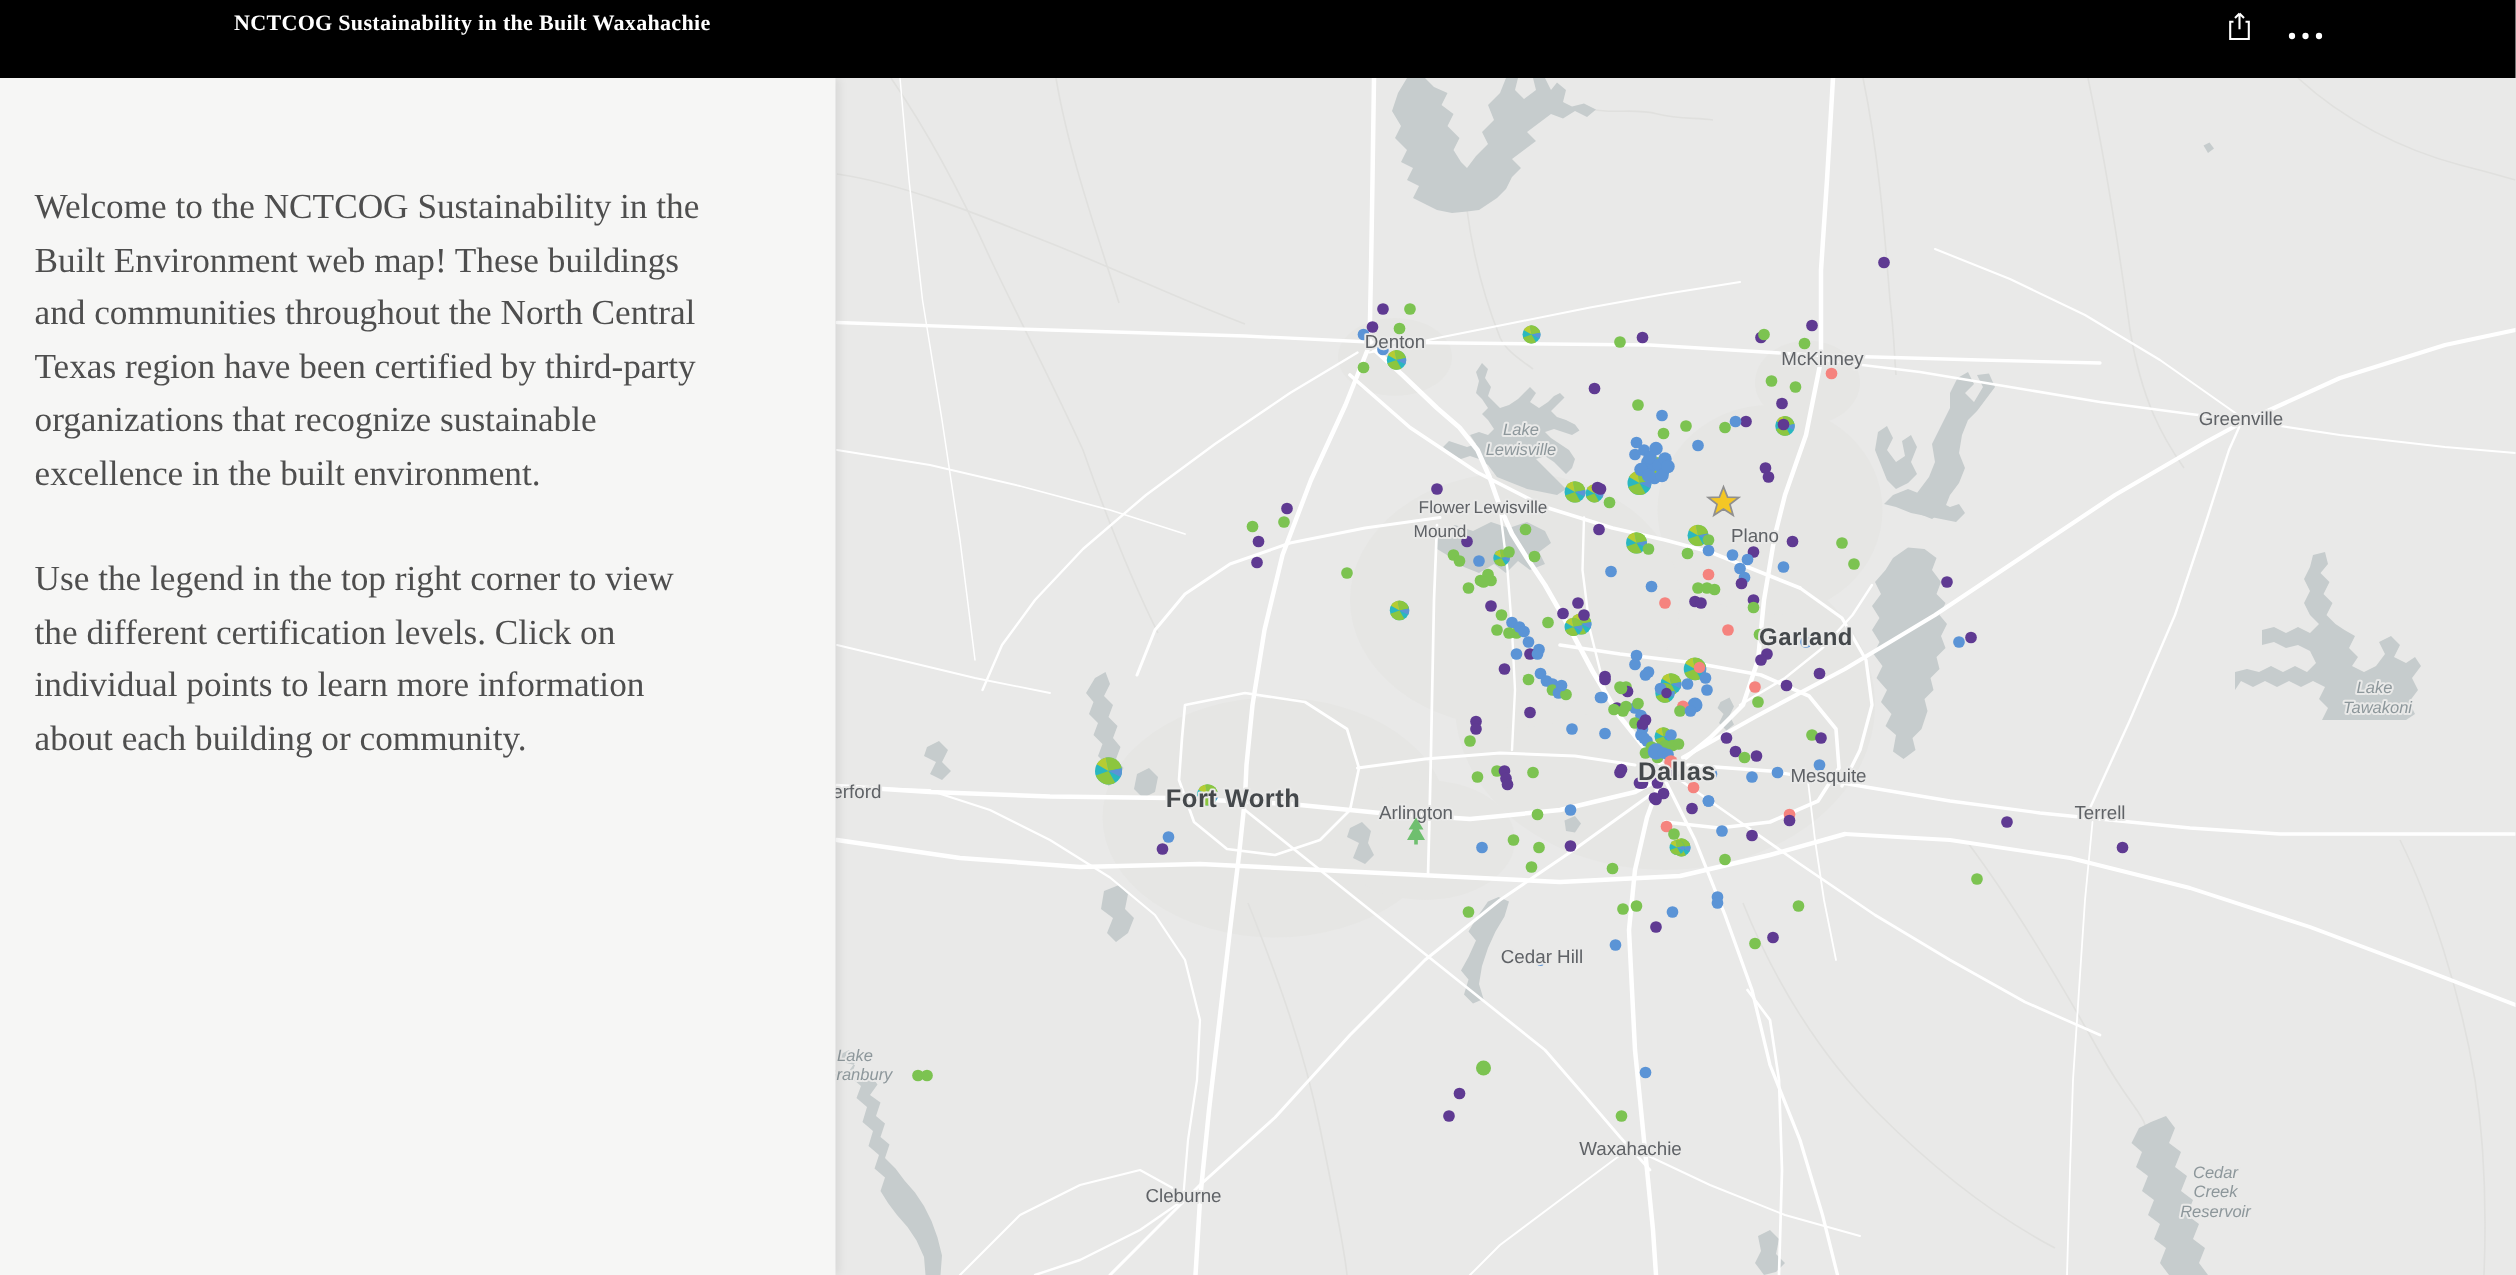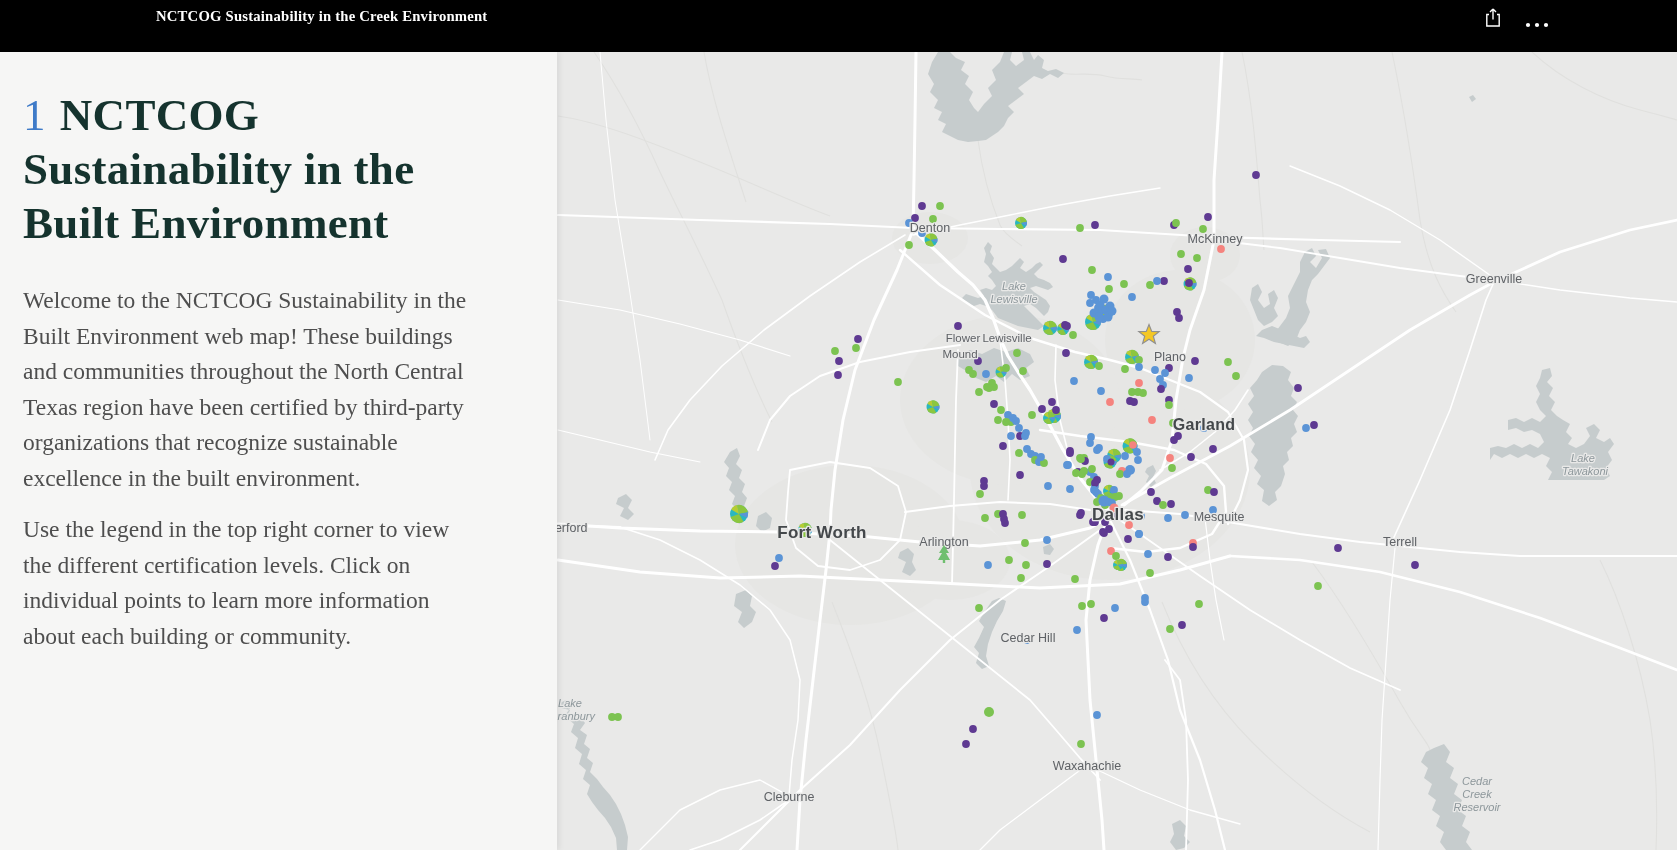--- a/index.html
+++ b/index.html
@@ -4,40 +4,39 @@
 *{margin:0;padding:0;box-sizing:border-box}
 html,body{width:1677px;height:850px;overflow:hidden;background:#e9e9e8;font-family:"Liberation Serif",serif}
 .header{position:absolute;left:0;top:0;width:100%;height:52px;background:#000;z-index:10}
 .htitle{position:absolute;left:156px;top:8px;color:#fff;font-size:14.7px;font-weight:700;letter-spacing:.2px}
 .hicon1{position:absolute;left:1484px;top:7px}
 .hicon2{position:absolute;left:1525px;top:14px}
 .panel{position:absolute;left:0;top:52px;width:557px;height:798px;background:#f6f6f5;z-index:5;box-shadow:2px 0 6px rgba(0,0,0,0.08)}
 .content{padding:36px 40px 0 23px}
 h1{font-size:45px;line-height:54px;font-weight:700;color:#15332e;letter-spacing:.3px}
 h1 .num{color:#3f7bc8;font-weight:400;padding-right:14px}
-p{font-size:23.5px;line-height:35.5px;color:#4e4e4e;margin-top:16px}
+p{font-size:23.5px;line-height:35.5px;color:#4e4e4e;margin-top:35px}
 p.first{margin-top:33px}
 .map{position:absolute;left:557px;top:52px;width:1012px;height:798px}
 </style></head>
 <body>
 <div class="header">
-  <div class="htitle">NCTCOG Sustainability in the Creek Environment</div>
+  <div class="htitle">NCTCOG Sustainability in the Built Waxahachie</div>
   <div class="hicon1"><svg width="18" height="20" viewBox="0 0 18 20" fill="none" stroke="#fff" stroke-width="1.4">
         <path d="M5 7.5 H2.8 V19 H15.2 V7.5 H13"></path>
         <path d="M9 12.5 V2 M9 2 L6 5 M9 2 L12 5"></path>
       </svg></div>
   <div class="hicon2"><svg width="24" height="6" viewBox="0 0 24 6" fill="#fff">
         <circle cx="3" cy="3" r="2.1"></circle>
         <circle cx="12" cy="3" r="2.1"></circle>
         <circle cx="21" cy="3" r="2.1"></circle>
       </svg></div>
 </div>
 <div class="panel">
   <div class="content">
-    <h1><span class="num">1</span>NCTCOG<br>Sustainability in the<br>Built Environment</h1>
     <p class="first">Welcome to the NCTCOG Sustainability in the<br>Built Environment web map! These buildings<br>and communities throughout the North Central<br>Texas region have been certified by third-party<br>organizations that recognize sustainable<br>excellence in the built environment.</p>
     <p>Use the legend in the top right corner to view<br>the different certification levels. Click on<br>individual points to learn more information<br>about each building or community.</p>
   </div>
 </div>
 <div class="map">
     <svg width="1120" height="798" viewBox="557 52 1120 798" style="display:block">
 <rect x="557" y="52" width="1120" height="798" fill="#e9e9e8"></rect>
 <g fill="#e6e6e4">
 <ellipse cx="850" cy="545" rx="115" ry="80"></ellipse>
 <ellipse cx="1110" cy="470" rx="140" ry="110"></ellipse>

